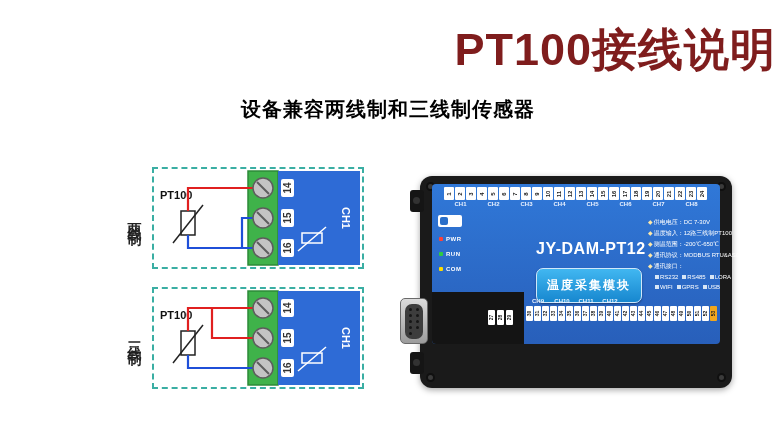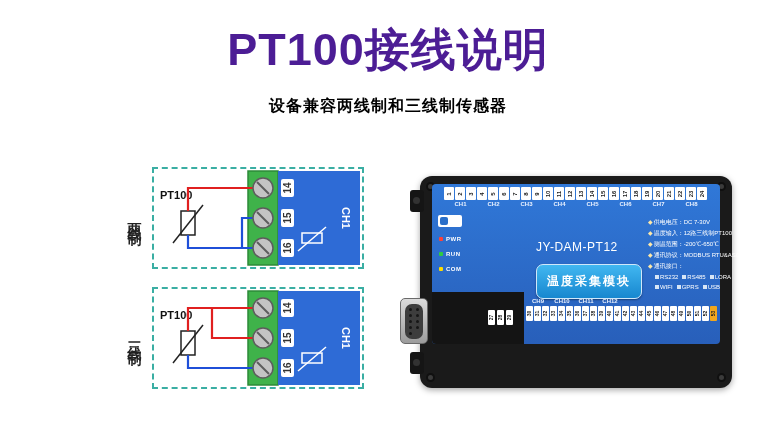--- a/index.html
+++ b/index.html
@@ -1,23 +1,23 @@
 <!DOCTYPE html>
 <html><head>
 <meta charset="utf-8">
 <style>
   * { margin:0; padding:0; box-sizing:border-box; }
   body { font-family:"Liberation Sans", sans-serif; background:#fff; }
   .canvas { position:relative; width:776px; height:433px; background:#fff; overflow:hidden; }
 
   
-  .title { position:absolute; top:20px; left:0; right:0; text-align:center;
-           font-size:45px; font-weight:900; color:#4c1d95; letter-spacing:1px; }
+  .title { position:absolute; top:20px; left:0; right:0; text-align:right;
+           font-size:45px; font-weight:900; color:#7f1d1d; letter-spacing:1px; }
   .subtitle { position:absolute; top:96px; left:0; right:0; text-align:center;
-              font-size:16px; font-weight:700; color:#000; letter-spacing:1px; }
+              font-size:20px; font-weight:700; color:#000; letter-spacing:1px; }
 
   
   .side-label { position:absolute; left:124px; width:22px; display:flex; align-items:center; justify-content:center;
                 writing-mode:vertical-rl; text-orientation:upright; letter-spacing:5px;
                 font-size:14px; font-weight:700; color:#222; }
   .sl1 { top:167px; height:102px; }
   .sl2 { top:287px; height:102px; }
   .wire-box { position:absolute; left:152px; width:212px; height:102px;
               border:2px dashed #3aaea3; background:#fff; }
   .wb1 { top:167px; } .wb2 { top:287px; }
@@ -54,21 +54,21 @@
   .logo-box { position:absolute; left:6px; top:31px; width:24px; height:12px; background:#fff; border-radius:2px; }
   .logo-box::after { content:""; position:absolute; left:2px; top:2px; width:8px; height:8px;
                      background:#2a6fc9; border-radius:2px; }
 
   .leds { position:absolute; left:7px; top:52px; display:flex; flex-direction:column; gap:9px; }
   .led-row { display:flex; align-items:center; gap:3px; }
   .led-dot { width:4px; height:4px; border-radius:1px; flex:none; }
   .led-label { font-size:6px; color:#fff; font-weight:700; letter-spacing:.5px; }
 
   .center-block { position:absolute; left:104px; top:56px; width:120px; }
-  .model { font-size:12px; font-weight:400; color:#fff; letter-spacing:.5px; white-space:nowrap; }
+  .model { font-size:16px; font-weight:700; color:#fff; letter-spacing:.5px; white-space:nowrap; }
   .badge { display:inline-block; margin-top:10px; padding:8px 10px; font-size:12px; font-weight:700;
            color:#fff; letter-spacing:2px; background:linear-gradient(180deg,#41b7f1,#1787cf);
            border:1px solid #cfe8fa; border-radius:7px; box-shadow:0 1px 2px rgba(0,0,0,.4); white-space:nowrap; }
 
   .specs { position:absolute; left:216px; top:33px; width:72px; }
   .spec-row { display:flex; align-items:flex-start; font-size:6px; color:#fff; line-height:11px; white-space:nowrap; }
   .bullet { font-size:6px; margin-right:1px; color:#ffe9a8; }
   .iface-row { display:flex; gap:4px; margin-left:7px; align-items:center; font-size:6px;
                color:#fff; line-height:10px; white-space:nowrap; }
   .iface-item { display:flex; align-items:center; gap:1px; }

